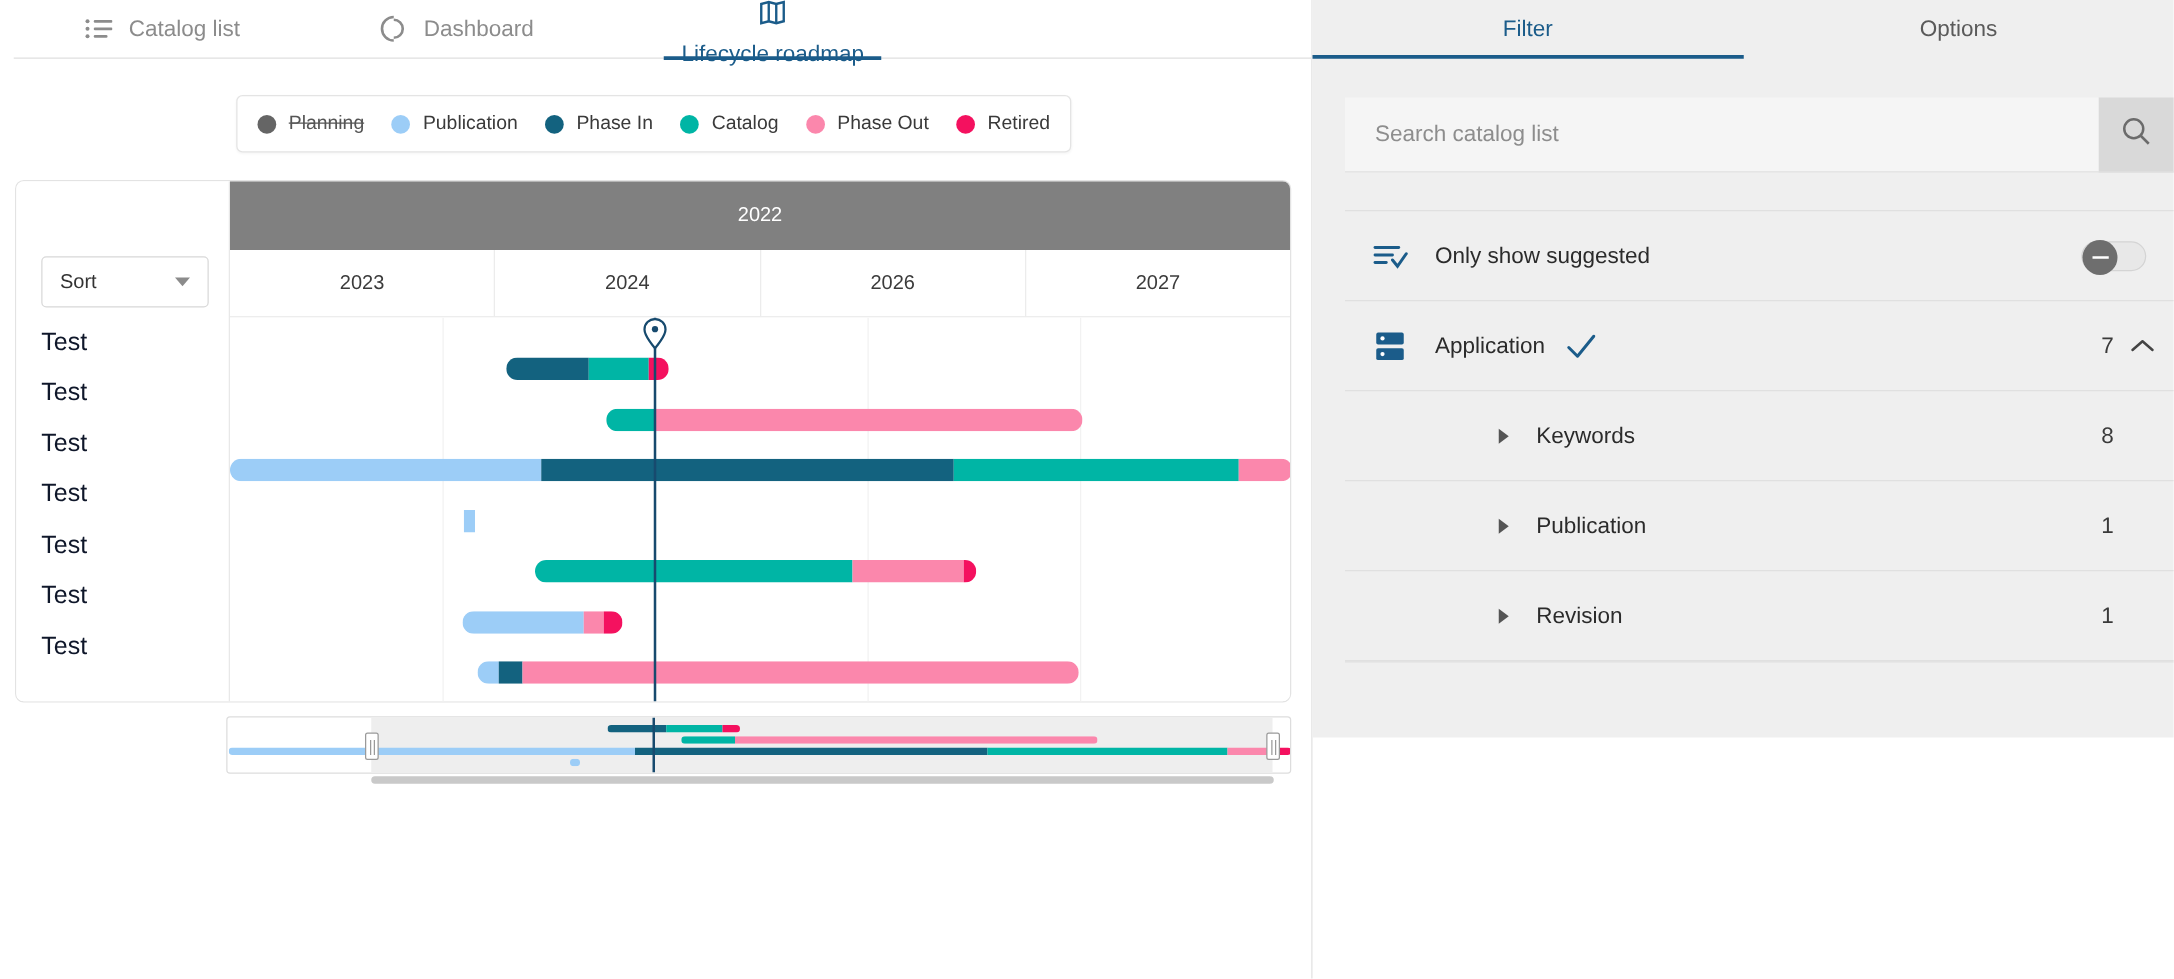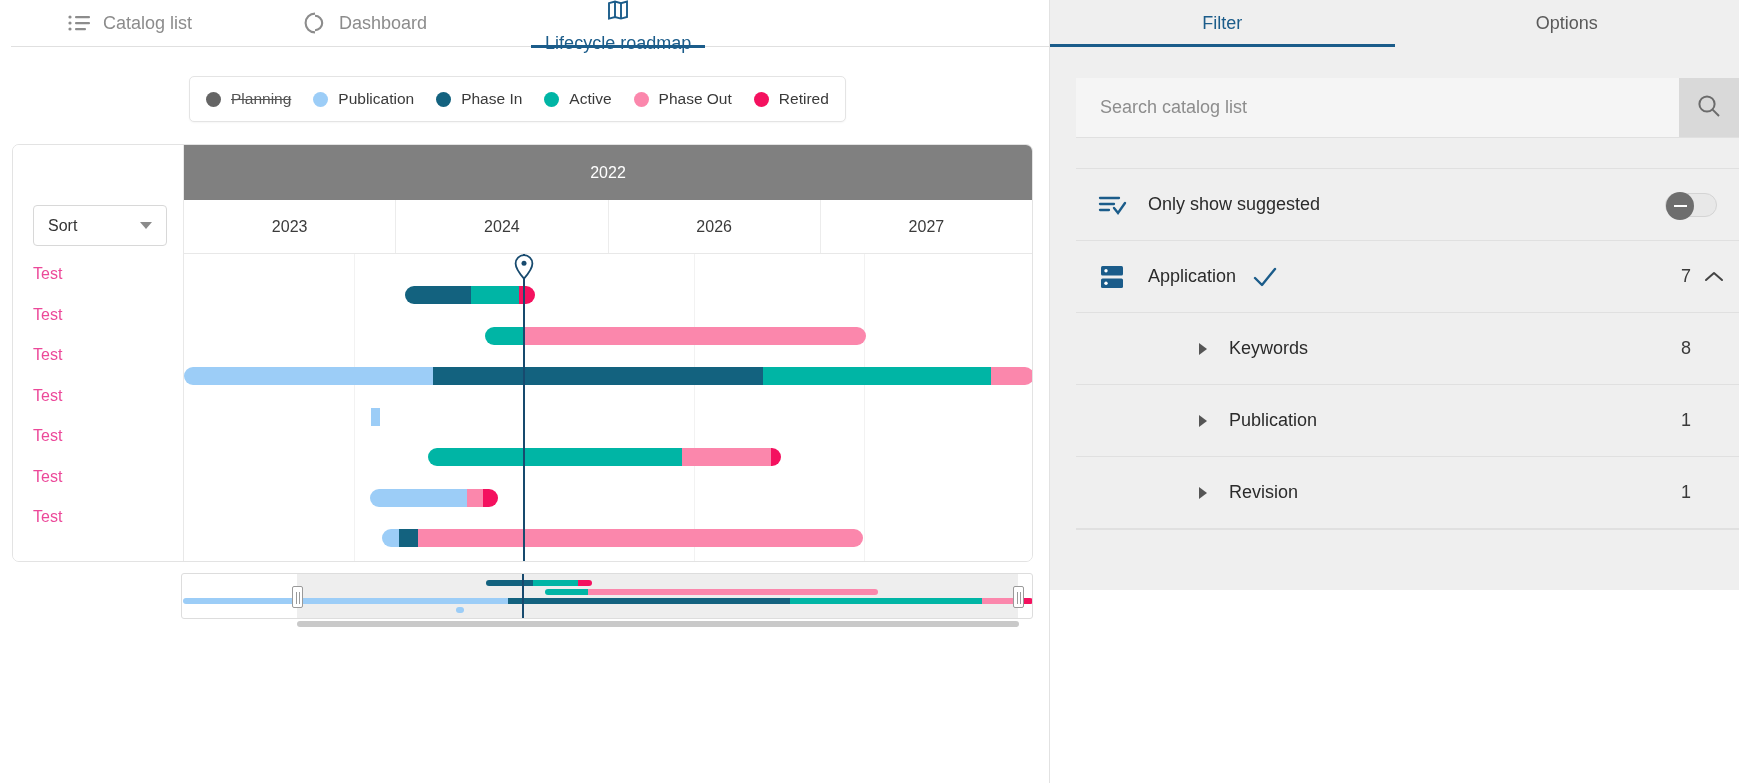--- a/index.html
+++ b/index.html
@@ -47,21 +47,21 @@
   .rm-left { position:absolute; left:0; top:0; width:171px; height:418px;
              background:#fff; border-right:1px solid #e8e8e8; z-index:3; }
   .sortbox { position:absolute; left:20px; top:60px; width:134px; height:41px;
              border:1px solid #d8d8d8; border-radius:4px; background:#fff;
              display:flex; align-items:center; justify-content:space-between;
              padding:0 14px; font-size:16px; color:#333; cursor:pointer; }
   .caret { width:0;height:0;border-left:6px solid transparent;
            border-right:6px solid transparent;border-top:7px solid #8b8b8b; }
   .rowlabels { position:absolute; left:0; top:109px; width:171px; }
   .rowlabel { height:40.5px; display:flex; align-items:center; padding-left:20px;
-              font-size:16px; color:#ec4899; }
+              font-size:20px; color:#0f172a; }
 
   .rm-right { position:absolute; left:171px; top:0; right:0; height:418px; }
   .yearband { height:55px; background:#808080; color:#fff; font-size:16px;
               display:flex; align-items:center; justify-content:center; }
   .yearrow { height:54px; display:flex; border-bottom:1px solid #e8e8e8;
              background:#fff; }
   .yearcell { flex:1 1 0; display:flex; align-items:center; justify-content:center;
               font-size:16px; color:#3b3b3b; border-right:1px solid #ececec; }
   .yearcell:last-child { border-right:none; }
 
@@ -179,21 +179,21 @@
       <div class="leg-item">
         <span class="leg-dot" style="background:#9ccdf7"></span>
         <span class="leg-label">Publication</span>
       </div>
       <div class="leg-item">
         <span class="leg-dot" style="background:#13627f"></span>
         <span class="leg-label">Phase In</span>
       </div>
       <div class="leg-item">
         <span class="leg-dot" style="background:#00b5a5"></span>
-        <span class="leg-label">Active</span>
+        <span class="leg-label">Catalog</span>
       </div>
       <div class="leg-item">
         <span class="leg-dot" style="background:#fb87ac"></span>
         <span class="leg-label">Phase Out</span>
       </div>
       <div class="leg-item">
         <span class="leg-dot" style="background:#f4115f"></span>
         <span class="leg-label">Retired</span>
       </div>
     </div>

